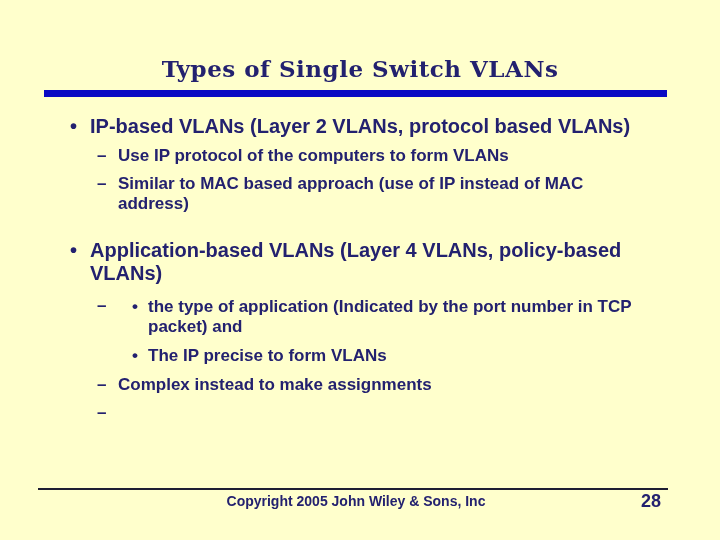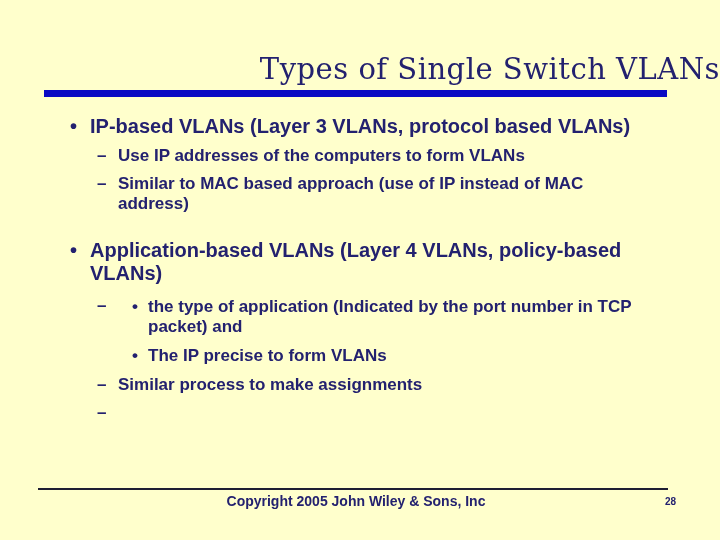--- a/index.html
+++ b/index.html
@@ -11,24 +11,24 @@
     font-family: "Liberation Sans", sans-serif;
     font-weight: bold;
     color: #23216F;
     overflow: hidden;
   }
   .slide-title {
     position: absolute;
     top: 52px;
     left: 0;
     width: 720px;
-    text-align: right;
+    text-align: center;
     font-family: "DejaVu Serif", serif;
-    font-weight: normal;
-    font-size: 29px;
+    font-weight: bold;
+    font-size: 23px;
     line-height: 34px;
     letter-spacing: 0.5px;
     color: #23216F;
   }
   .title-rule {
     position: absolute;
     top: 90px;
     left: 44px;
     width: 623px;
     height: 7px;
@@ -88,44 +88,44 @@
     left: 0;
     width: 712px;
     text-align: center;
     font-size: 14px;
     line-height: 17px;
     color: #23216F;
   }
   .footer-page {
     position: absolute;
     top: 493px;
-    right: 44px;
-    font-size: 10px;
+    right: 59px;
+    font-size: 18px;
     line-height: 17px;
     color: #23216F;
   }
 </style>
 </head>
 <body>
 
 <div class="slide">
 
   <div class="slide-title">Types of Single Switch VLANs</div>
   <div class="title-rule"></div>
 
   <div class="body">
 
     <div class="item l1 mt-a">
       <span class="marker">•</span>
-      <span class="text">IP-based VLANs (Layer 3 VLANs, protocol based VLANs)</span>
+      <span class="text">IP-based VLANs (Layer 2 VLANs, protocol based VLANs)</span>
     </div>
 
     <div class="item l2 mt-b">
       <span class="marker">–</span>
-      <span class="text">Use IP addresses of the computers to form VLANs</span>
+      <span class="text">Use IP protocol of the computers to form VLANs</span>
     </div>
 
     <div class="item l2 mt-c">
       <span class="marker">–</span>
       <span class="text">Similar to MAC based approach (use of IP instead of MAC address)</span>
     </div>
 
     <div class="item l1 mt-d">
       <span class="marker">•</span>
       <span class="text">Application-based VLANs (Layer 4 VLANs, policy-based VLANs)</span>
@@ -140,21 +140,21 @@
       <span class="text">the type of application (Indicated by the port number in TCP packet) and</span>
     </div>
 
     <div class="item l3 mt-g">
       <span class="marker">•</span>
       <span class="text">The IP precise to form VLANs</span>
     </div>
 
     <div class="item l2 mt-h">
       <span class="marker">–</span>
-      <span class="text">Similar process to make assignments</span>
+      <span class="text">Complex instead to make assignments</span>
     </div>
 
     <div class="item l2 mt-i">
       <span class="marker">–</span>
     </div>
 
   </div>
 
   <div class="footer-rule"></div>
   <div class="footer-copyright">Copyright 2005 John Wiley &amp; Sons, Inc</div>

